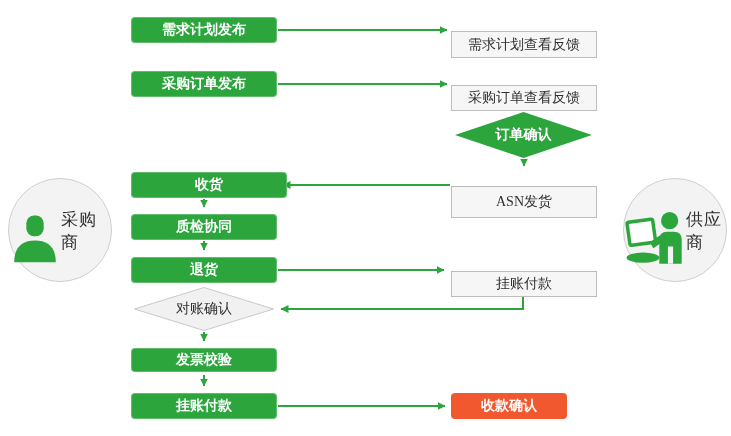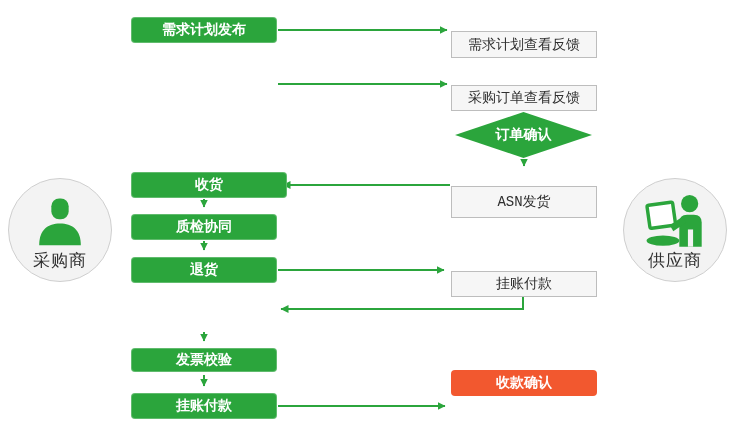--- a/index.html
+++ b/index.html
@@ -1,18 +1,18 @@
 <!DOCTYPE html>
 <html style="--green: #2BA53C; --red: #F2582F; --node-light-bg: #f6f6f6; --node-light-border: #bdbdbd; --diamond-gray-bg: #f1f1f1; --diamond-gray-border: #c9c9c9; --actor-bg: #f3f3f3; --actor-border: #cfcfcf; --text-dark: #2f2f2f;"><head>
 <meta charset="utf-8">
 <style>
   html,body{margin:0;padding:0;background:#fff;}
   .stage{
     position:relative;width:731px;height:436px;background:#fff;overflow:hidden;
-    font-family:Liberation Mono, monospace;
+    font-family:Liberation Serif, serif;
   }
   .connectors{position:absolute;left:0;top:0;width:731px;height:436px;}
   .connectors line,.connectors polyline{
     stroke:var(--green,#2BA53C);stroke-width:2;fill:none;
   }
   .arrowhead{fill:var(--green,#2BA53C);}
   .node{
     position:absolute;display:flex;align-items:center;justify-content:center;
     box-sizing:border-box;font-size:14px;line-height:1;white-space:nowrap;
   }
@@ -34,21 +34,21 @@
     display:flex;align-items:center;justify-content:center;
     font-size:14px;line-height:1;white-space:nowrap;
   }
   .diamond.green-d .dshape{fill:var(--green,#2BA53C);}
   .diamond.green-d .dlabel{color:#fff;font-weight:bold;}
   .diamond.gray-d .dshape{fill:var(--diamond-gray-bg,#f1f1f1);stroke:var(--diamond-gray-border,#c9c9c9);stroke-width:1;}
   .diamond.gray-d .dlabel{color:var(--text-dark,#2f2f2f);}
   .actor{
     position:absolute;width:104px;height:104px;border-radius:50%;
     background:var(--actor-bg,#f3f3f3);border:1px solid var(--actor-border,#cfcfcf);
-    box-sizing:border-box;display:flex;flex-direction:column;align-items:center;
+    box-sizing:border-box;display:flex;align-items:center;
   }
   .actor .aicon{margin-top:12px;height:56px;display:flex;align-items:flex-end;justify-content:center;}
   .actor .alabel{
     margin-top:2px;font-size:17px;color:var(--text-dark,#2f2f2f);letter-spacing:1px;
   }
   .g-fill{fill:var(--green,#2BA53C);}
 </style>
 </head>
 <body>
 
@@ -68,37 +68,44 @@
     <line x1="204" y1="199" x2="204" y2="207" marker-end="url(#arrow)"></line>
     <line x1="204" y1="241" x2="204" y2="250" marker-end="url(#arrow)"></line>
     <line x1="278" y1="270" x2="444" y2="270" marker-end="url(#arrow)"></line>
     <polyline points="523,284 523,309 281,309" marker-end="url(#arrow)"></polyline>
     <line x1="204" y1="332" x2="204" y2="341" marker-end="url(#arrow)"></line>
     <line x1="204" y1="375" x2="204" y2="386" marker-end="url(#arrow)"></line>
     <line x1="278" y1="406" x2="445" y2="406" marker-end="url(#arrow)"></line>
   </svg>
 
   <div class="node green" style="left:131px;top:17px;width:146px;height:26px">需求计划发布</div>
+  <div class="node green" style="left:131px;top:71px;width:146px;height:26px">采购订单发布</div>
   <div class="node green" style="left:131px;top:172px;width:156px;height:26px">收货</div>
   <div class="node green" style="left:131px;top:214px;width:146px;height:26px">质检协同</div>
   <div class="node green" style="left:131px;top:257px;width:146px;height:26px">退货</div>
   <div class="node green" style="left:131px;top:348px;width:146px;height:24px">发票校验</div>
   <div class="node green" style="left:131px;top:393px;width:146px;height:26px">挂账付款</div>
 
   <div class="node light" style="left:451px;top:17px;width:146px;height:27px">需求计划查看反馈</div>
   <div class="node light" style="left:451px;top:71px;width:146px;height:26px">采购订单查看反馈</div>
   <div class="node light" style="left:451px;top:172px;width:146px;height:32px">ASN发货</div>
   <div class="node light" style="left:451px;top:257px;width:146px;height:26px">挂账付款</div>
-  <div class="node red" style="left:451px;top:370px;width:146px;height:26px">收款确认</div>
+  <div class="node red" style="left:451px;top:393px;width:116px;height:26px">收款确认</div>
 
   <div class="diamond green-d" style="left:455px;top:112px;width:137px;height:46px">
     <svg viewBox="0 0 137 46" preserveAspectRatio="none">
       <polygon class="dshape" points="68.5,0 137,23 68.5,46 0,23"></polygon>
     </svg>
     <span class="dlabel">订单确认</span>
+  </div>
+  <div class="diamond gray-d" style="left:134px;top:287px;width:140px;height:44px">
+    <svg viewBox="0 0 140 44" preserveAspectRatio="none">
+      <polygon class="dshape" points="70,0.5 139.5,22 70,43.5 0.5,22"></polygon>
+    </svg>
+    <span class="dlabel">对账确认</span>
   </div>
 
   <div class="actor" style="left:8px;top:178px">
     <div class="aicon">
       <svg width="52" height="52" viewBox="0 0 60 56">
         <rect class="g-fill" x="20" y="2" width="20" height="24" rx="9"></rect>
         <path class="g-fill" d="M6 56 C6 38 16 31 30 31 C44 31 54 38 54 56 Z"></path>
       </svg>
     </div>
     <div class="alabel">采购商</div>

